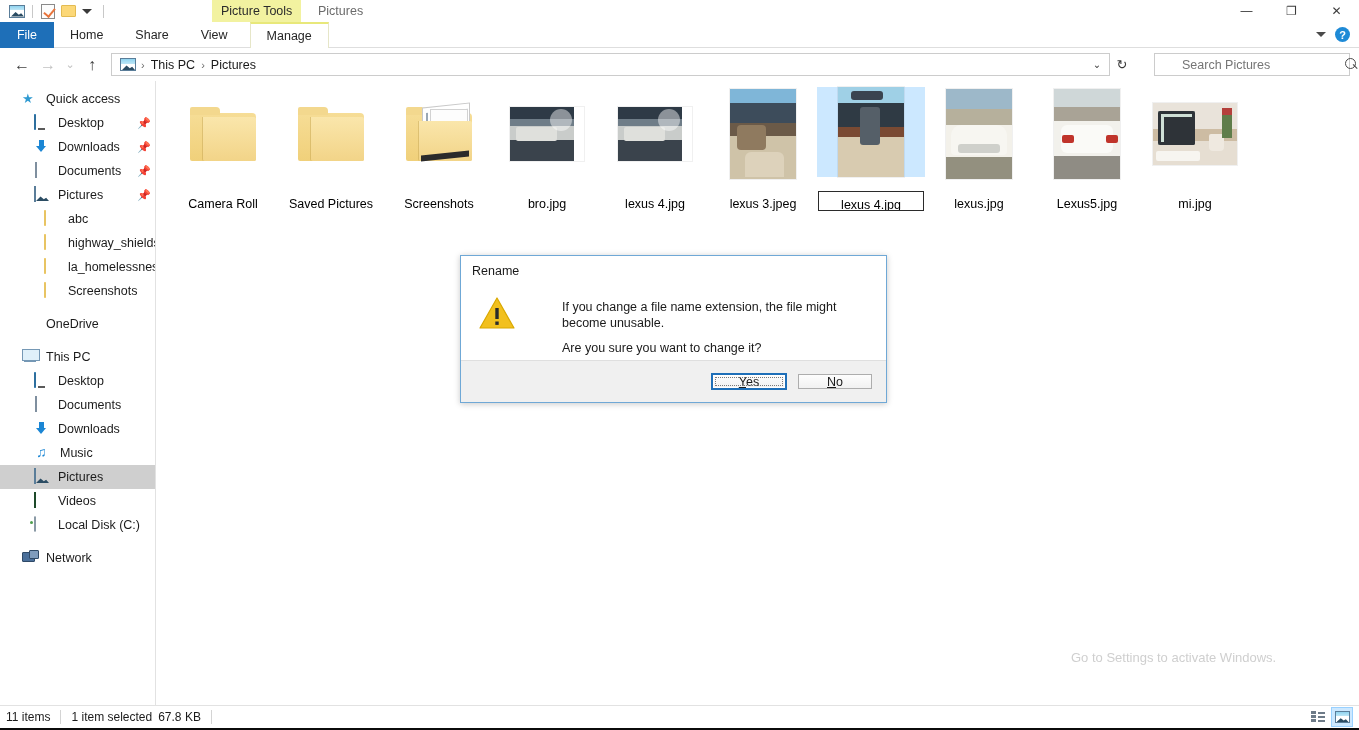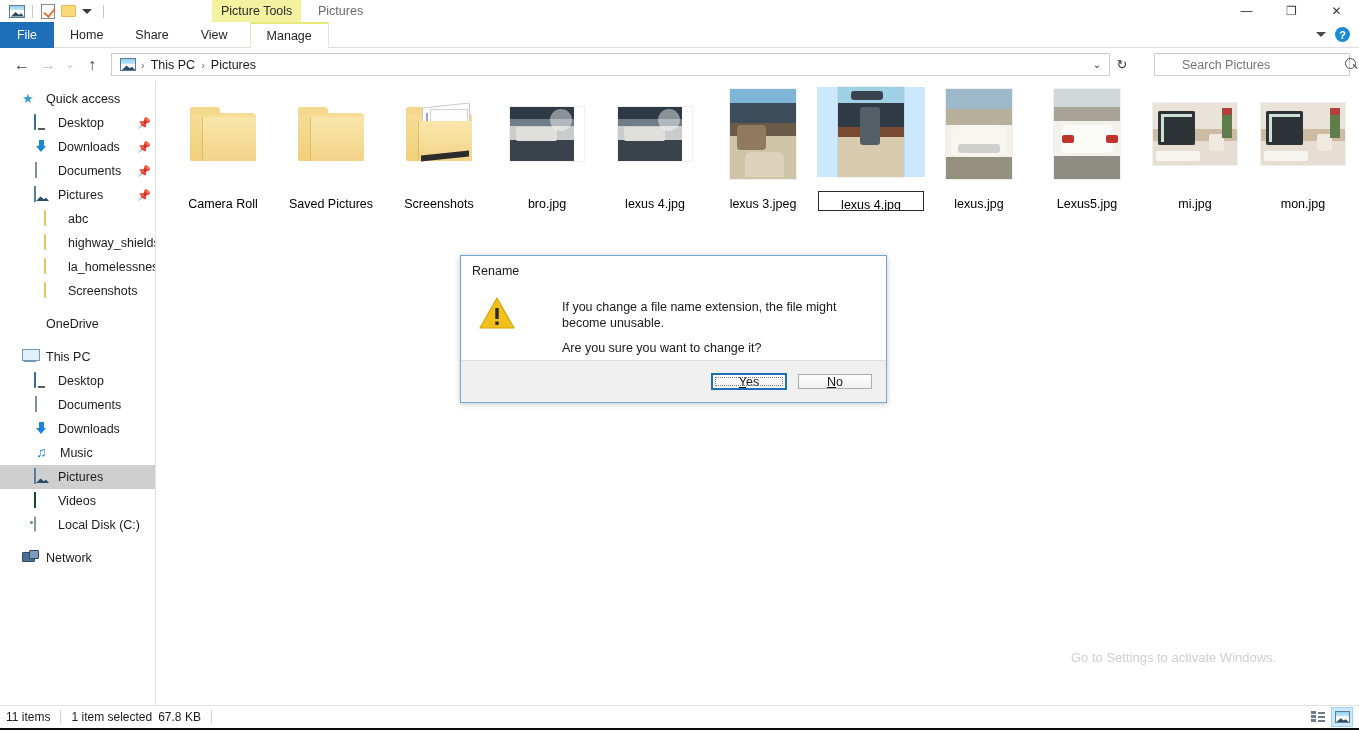--- a/index.html
+++ b/index.html
@@ -752,29 +752,20 @@
       <div class="tile">
         <div class="thumbwrap">
           <div class="photo ph-desk">
               <span class="mug"></span>
               <span class="flower"></span>
             </div>
         </div>
         <div class="tile-label">mi.jpg</div>
       </div>
 
-      <div class="tile">
-        <div class="thumbwrap">
-          <div class="photo ph-desk">
-              <span class="mug"></span>
-              <span class="flower"></span>
-            </div>
-        </div>
-        <div class="tile-label">mon.jpg</div>
-      </div>
 
     </div>
   </div>
 </div>
 
 <div class="watermark">
   <div class="wm-sub">Go to Settings to activate Windows.</div>
 </div>
 
 <div class="statusbar">

